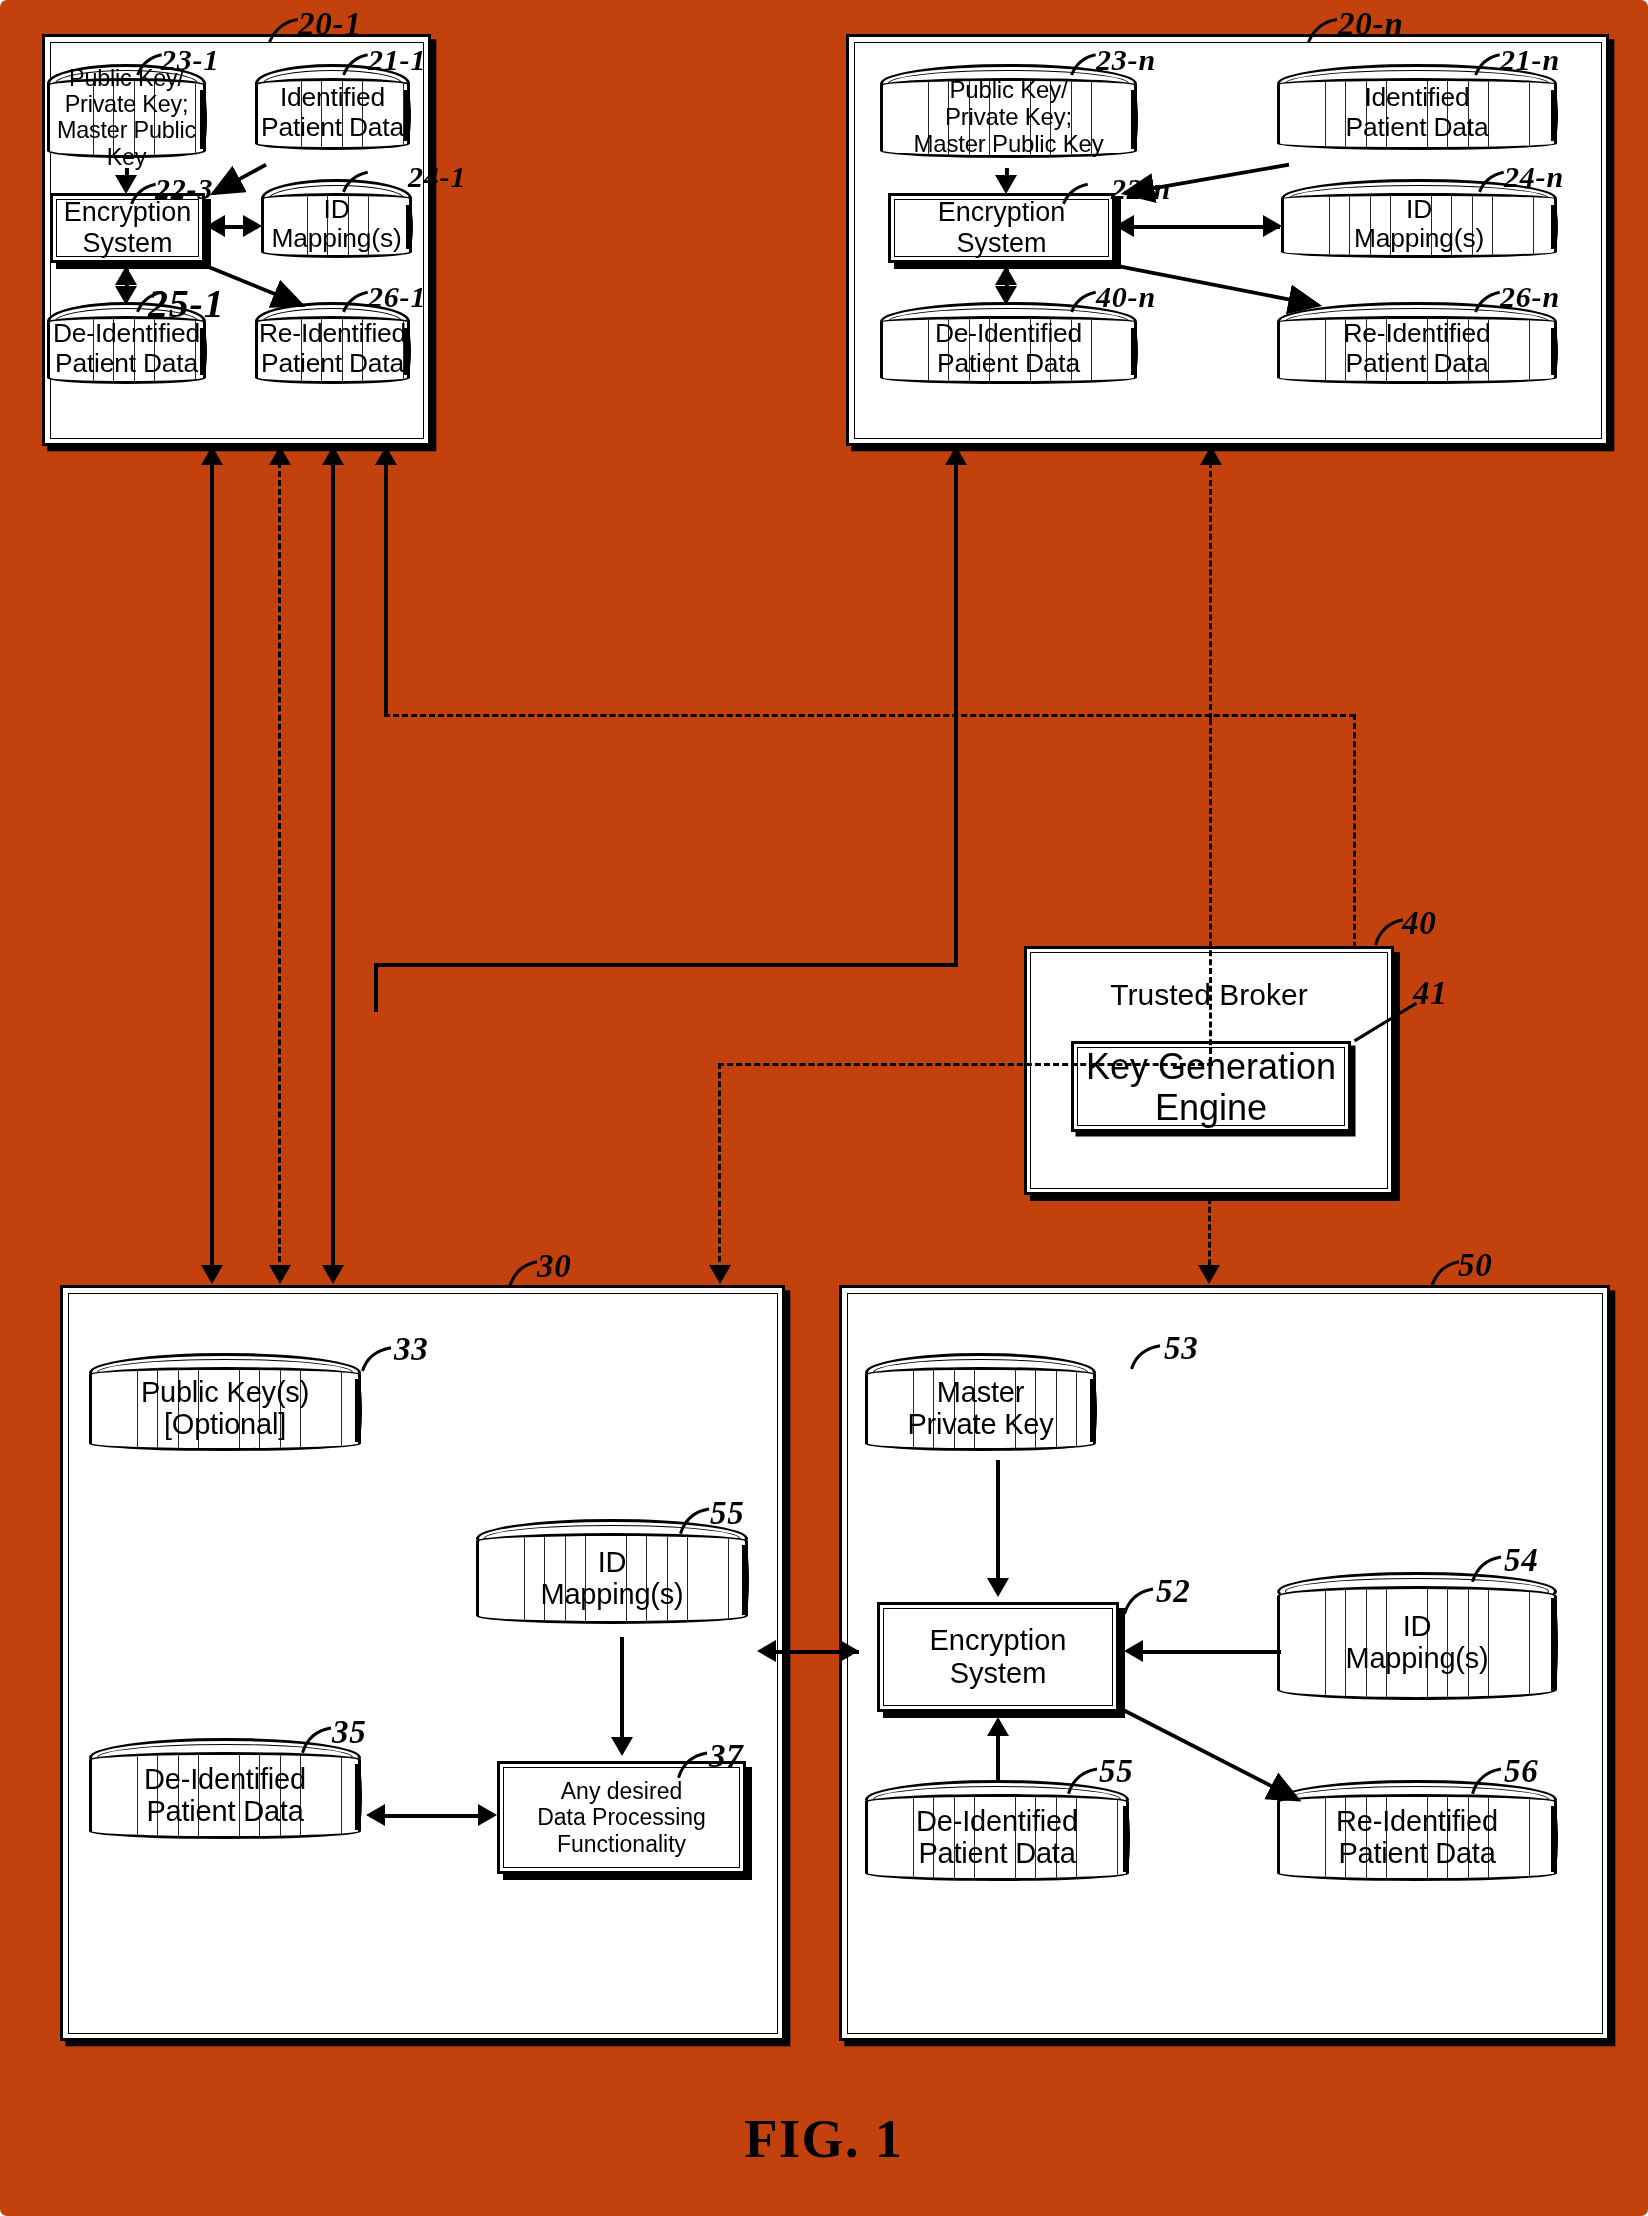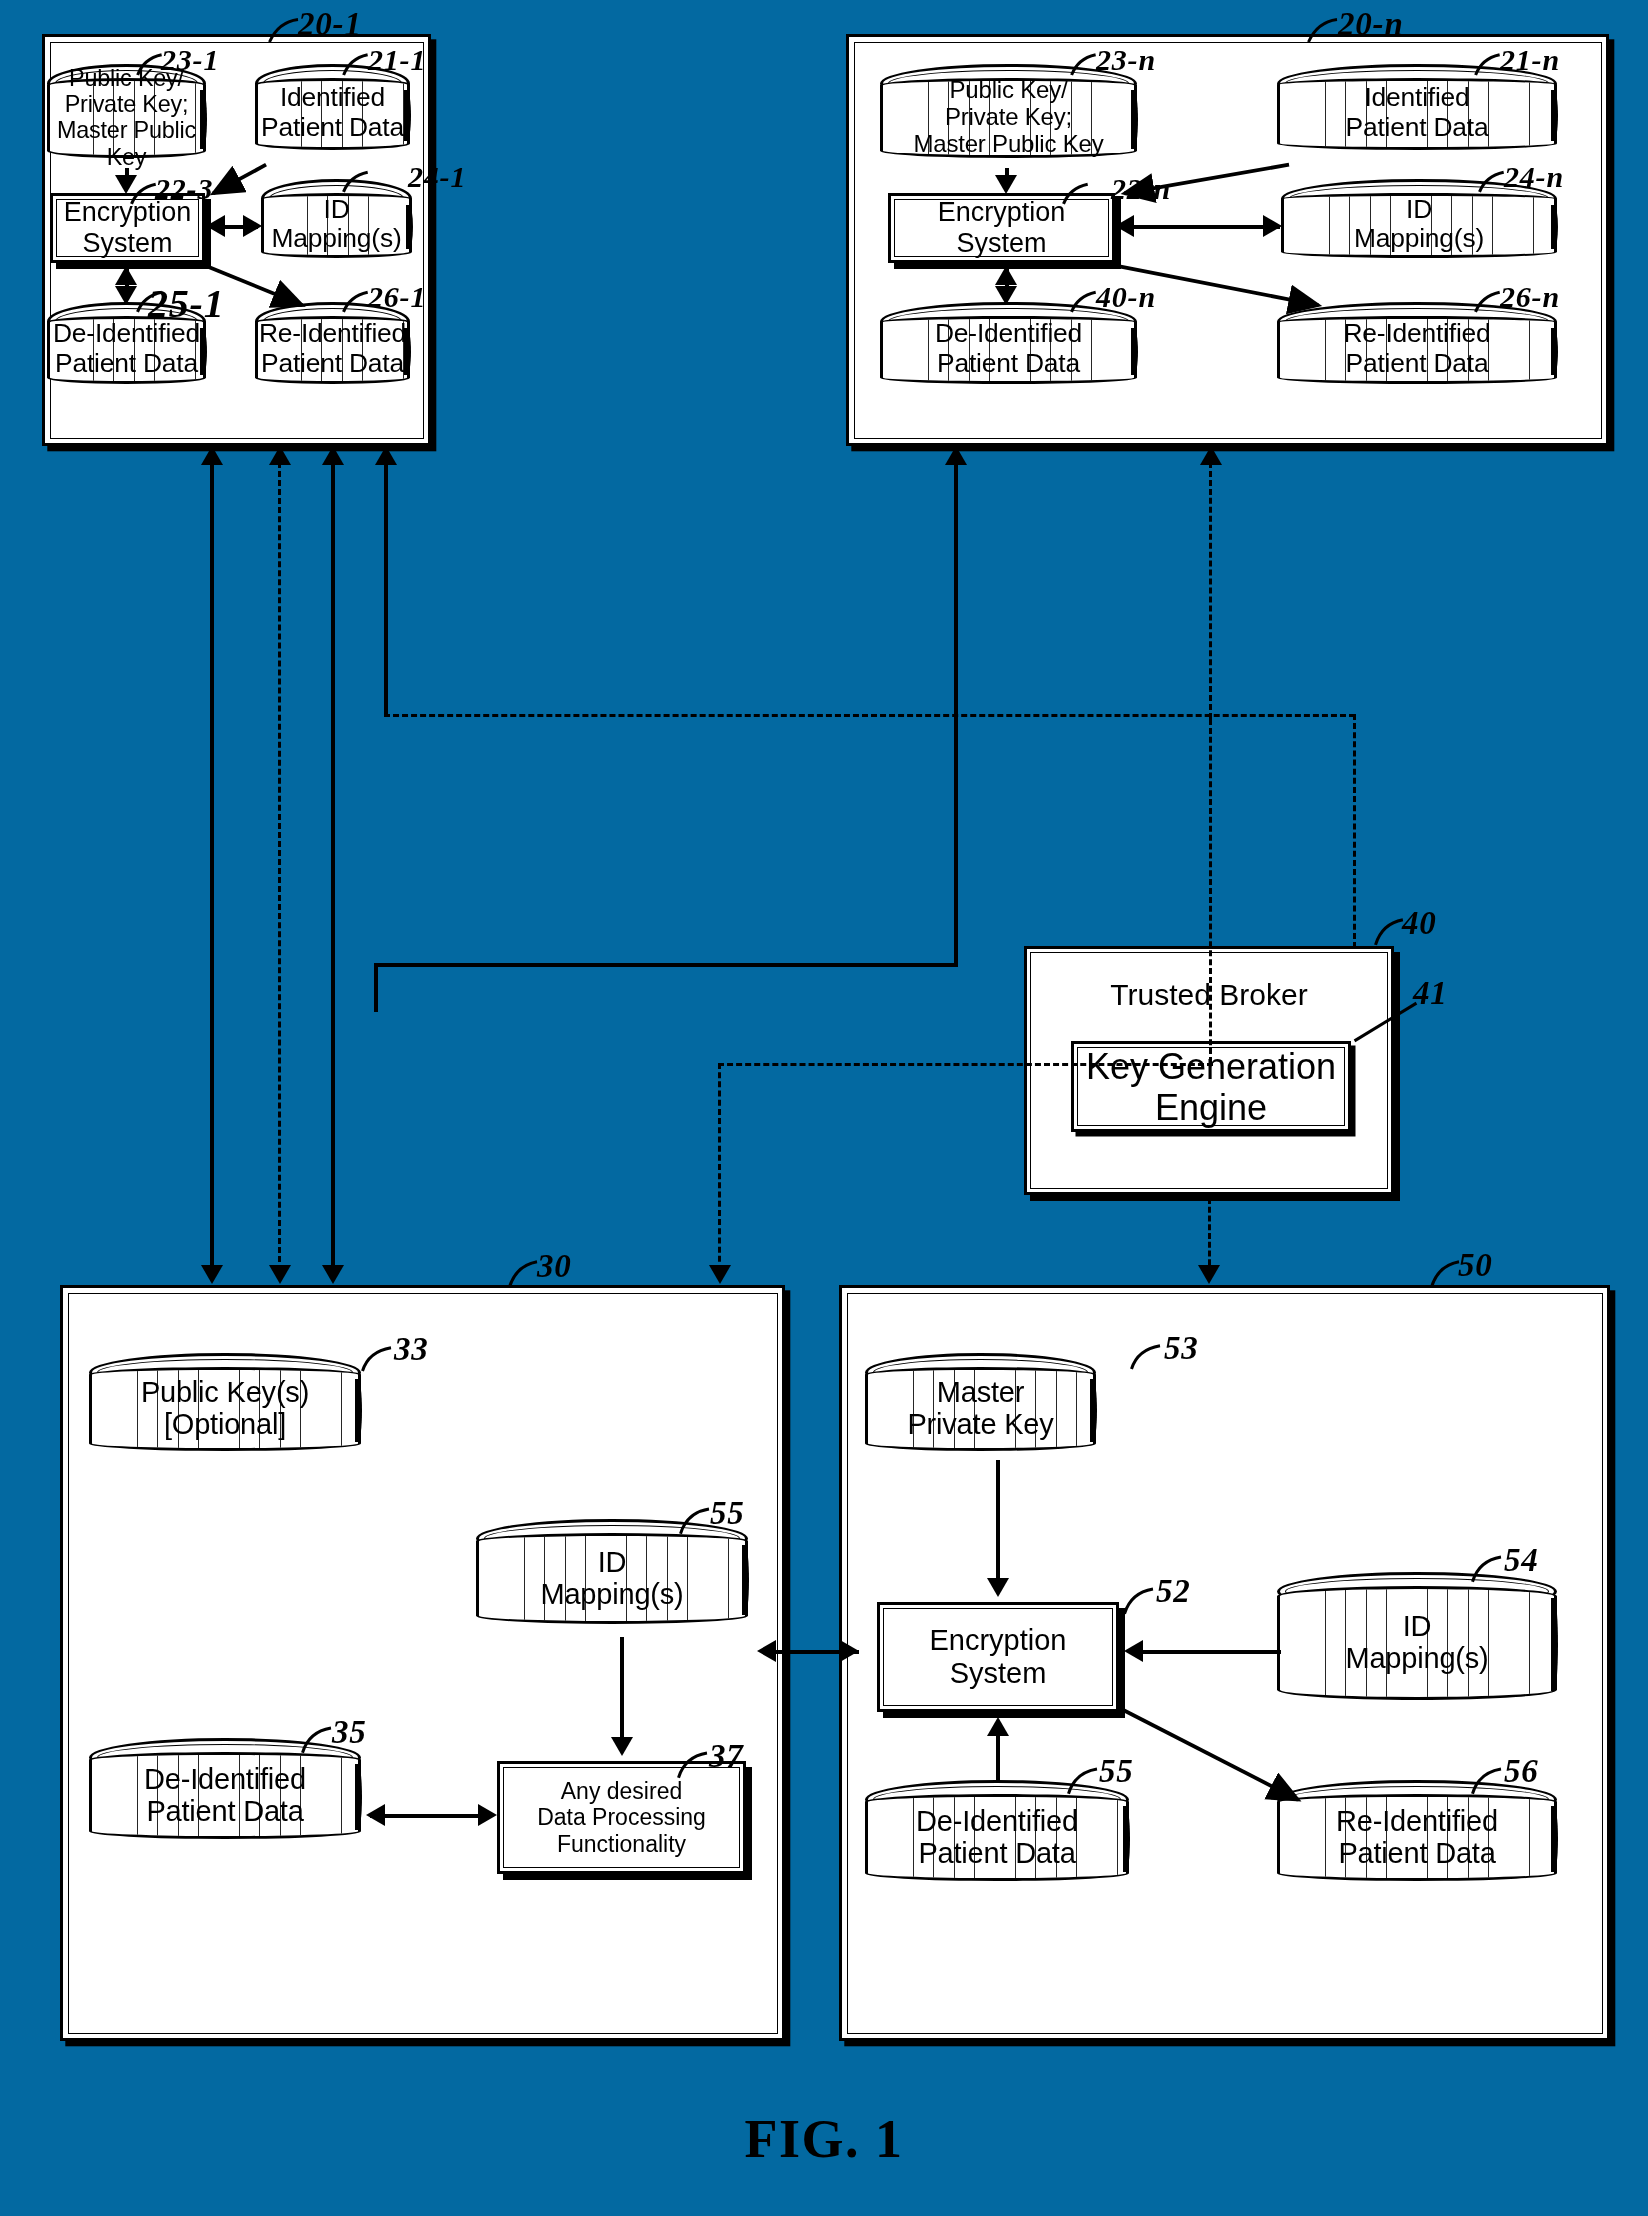--- a/index.html
+++ b/index.html
@@ -9,22 +9,23 @@
     background: #ffffff;
   }
   body {
     font-family: "Liberation Sans", sans-serif;
     color: #000000;
   }
   #figure {
     position: relative;
     width: 1648px;
     height: 2216px;
-    background: #0369a1;
+    background: #c2410c;
     overflow: hidden;
+    border-radius: 7px;
   }
 
   
   .panel {
     position: absolute;
     border: 3px solid #000;
     background: #fff;
     box-sizing: border-box;
   }
   .panel::after {

